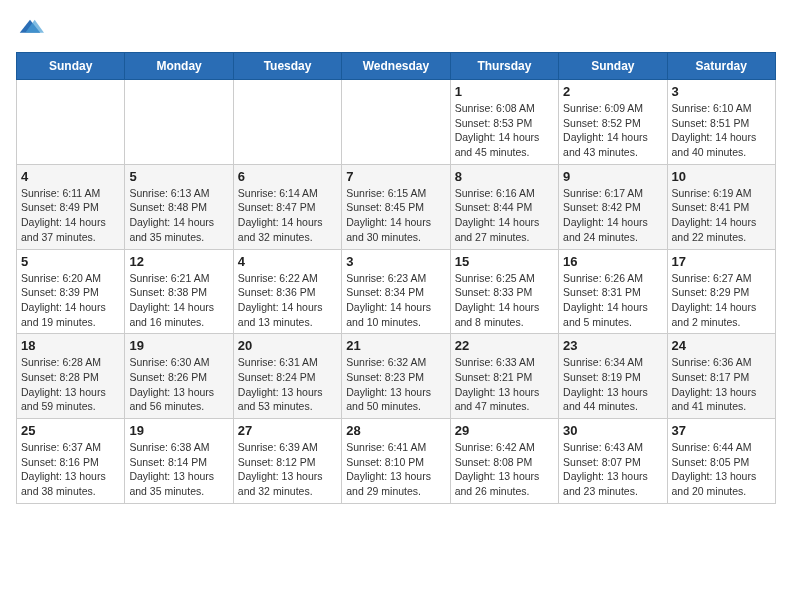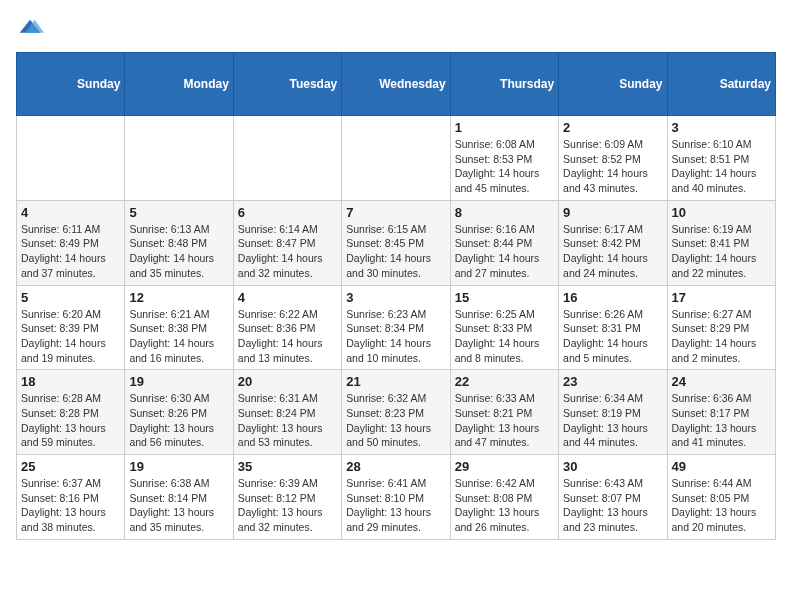--- a/index.html
+++ b/index.html
@@ -45,22 +45,22 @@
       color: #555;
     }
     table {
       width: 100%;
       border-collapse: collapse;
       font-size: 11px;
     }
     thead tr th {
       background: #2a6db5;
       color: #fff;
-      padding: 24px 4px;
-      text-align: right;
+      padding: 6px 4px;
+      text-align: center;
       font-size: 12px;
       font-weight: bold;
       border: 1px solid #1a5a9a;
     }
     tbody tr td {
       border: 1px solid #ccc;
       vertical-align: top;
       padding: 4px;
       width: 14.28%;
       min-height: 80px;
@@ -229,34 +229,34 @@
       <tr>
         <td>
           <span class="day-num">25</span>
           <div class="day-info">Sunrise: 6:37 AM<br>Sunset: 8:16 PM<br>Daylight: 13 hours and 38 minutes.</div>
         </td>
         <td>
           <span class="day-num">19</span>
           <div class="day-info">Sunrise: 6:38 AM<br>Sunset: 8:14 PM<br>Daylight: 13 hours and 35 minutes.</div>
         </td>
         <td>
-          <span class="day-num">35</span>
+          <span class="day-num">27</span>
           <div class="day-info">Sunrise: 6:39 AM<br>Sunset: 8:12 PM<br>Daylight: 13 hours and 32 minutes.</div>
         </td>
         <td>
           <span class="day-num">28</span>
           <div class="day-info">Sunrise: 6:41 AM<br>Sunset: 8:10 PM<br>Daylight: 13 hours and 29 minutes.</div>
         </td>
         <td>
           <span class="day-num">29</span>
           <div class="day-info">Sunrise: 6:42 AM<br>Sunset: 8:08 PM<br>Daylight: 13 hours and 26 minutes.</div>
         </td>
         <td>
           <span class="day-num">30</span>
           <div class="day-info">Sunrise: 6:43 AM<br>Sunset: 8:07 PM<br>Daylight: 13 hours and 23 minutes.</div>
         </td>
         <td>
-          <span class="day-num">49</span>
+          <span class="day-num">37</span>
           <div class="day-info">Sunrise: 6:44 AM<br>Sunset: 8:05 PM<br>Daylight: 13 hours and 20 minutes.</div>
         </td>
       </tr>
     </tbody>
 </table>
 
 </body></html>

